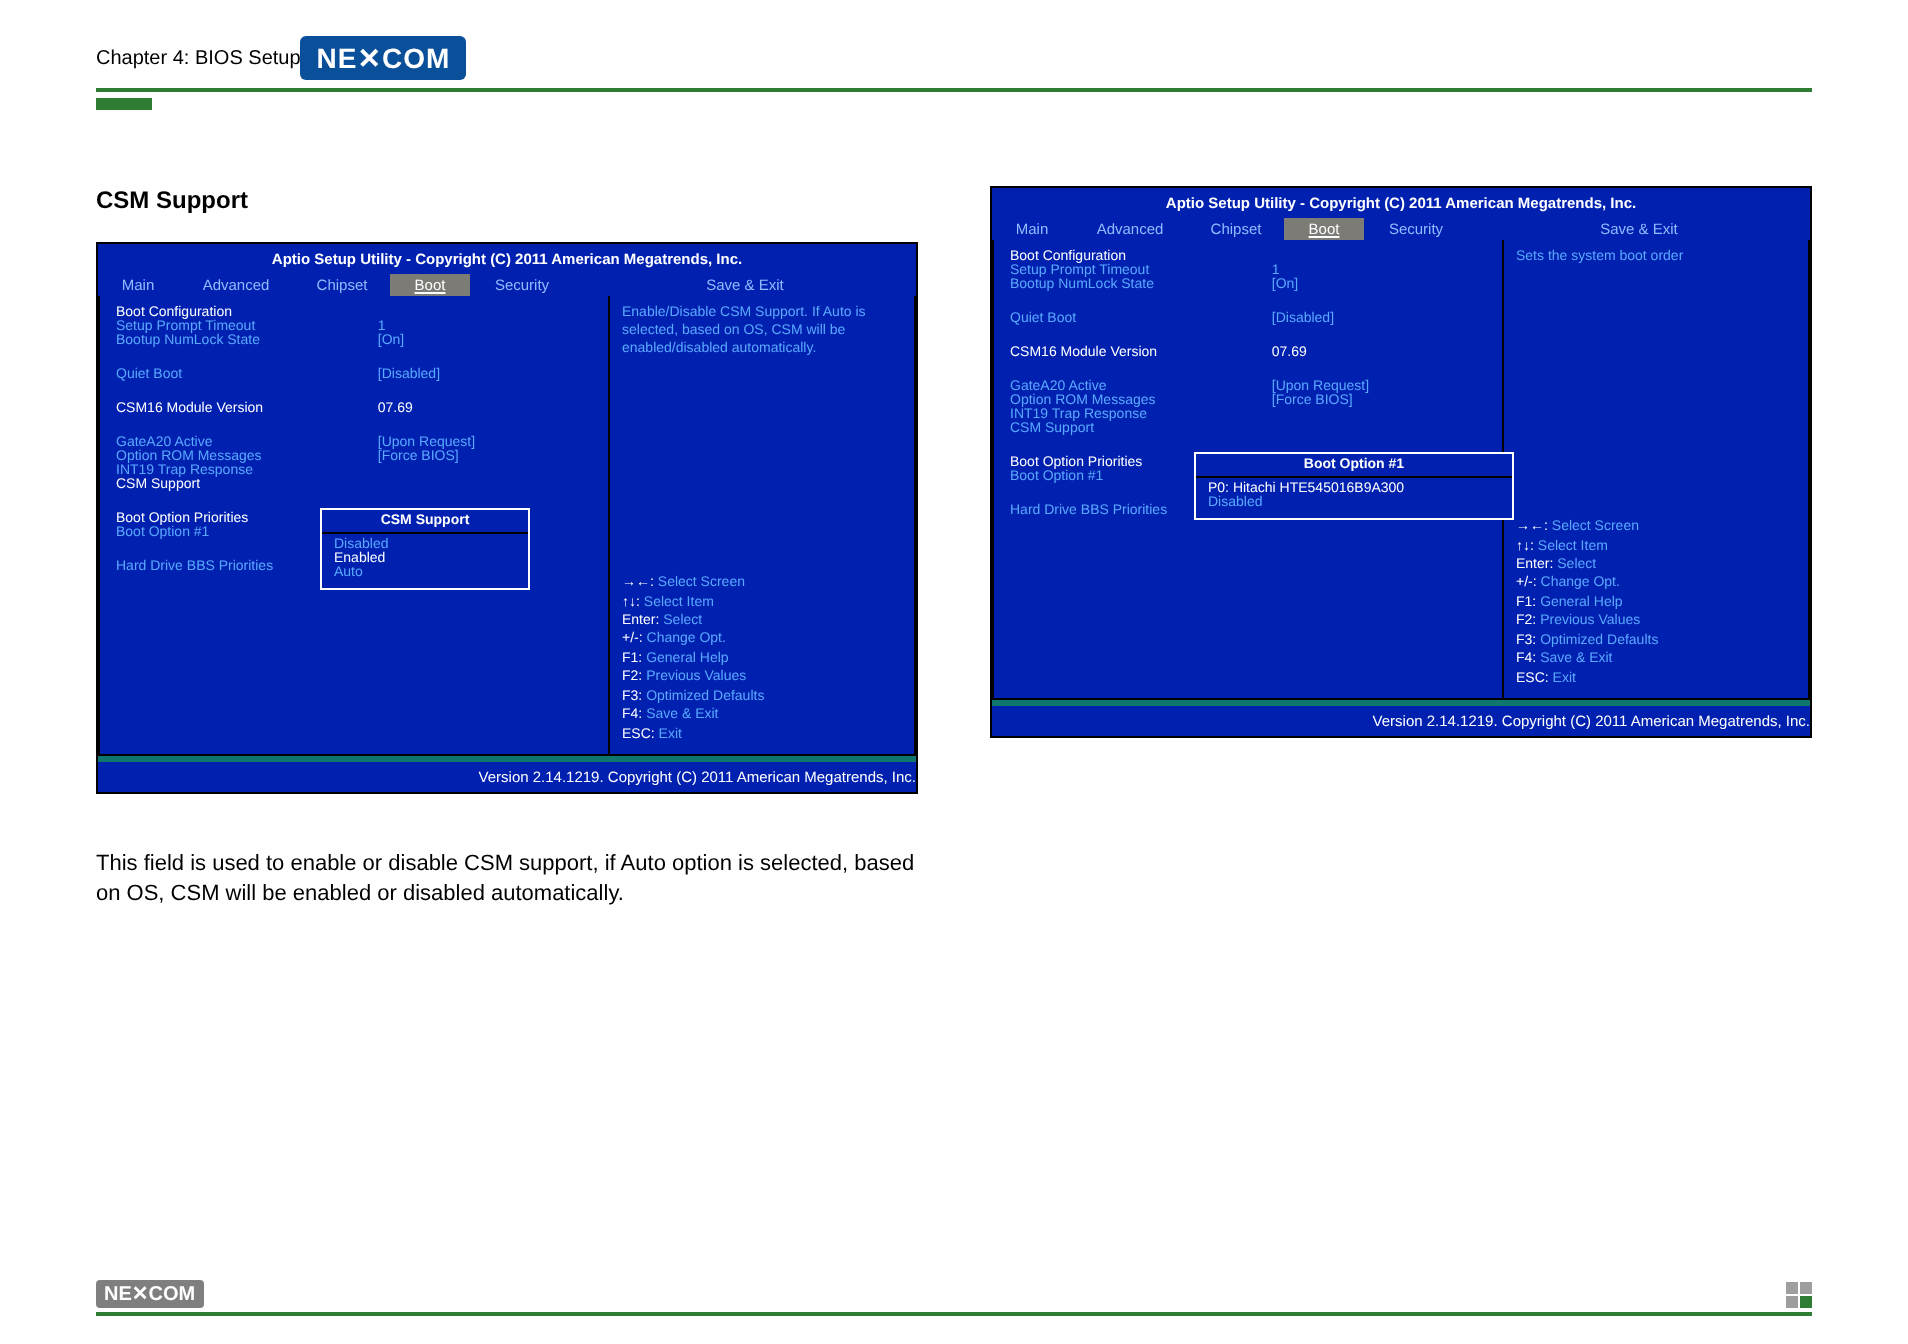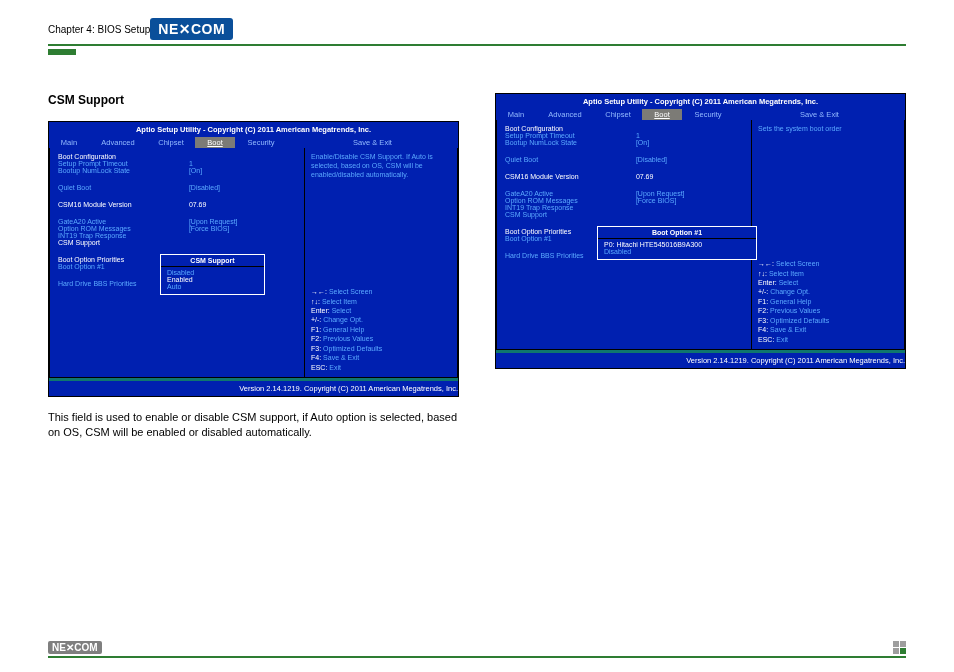--- a/index.html
+++ b/index.html
@@ -26,21 +26,21 @@
   .bios .white { color: #fff !important; }
   .bios .footer { background: #0020b0; text-align: right; color: #fff; font-size: 7.5px; padding: 3px 0; border-top:3px solid #0f766e;}
   .popup { position: absolute; border: 1px solid #fff; background: #0020b0; font-size: 7px; }
   .popup .ptitle { text-align: center; color: #fff; background:#0020b0; padding:2px 0; font-weight:bold; border-bottom:1px solid #000;}
   .popup .pbody { padding: 2px 6px 4px 6px; }
   .popup .pbody div { color: #5aa9ff; }
   .popup .pbody .sel { color:#fff; }
   .help-top { color: #5aa9ff; font-size:7px; line-height:1.25;}
   .help-keys { color: #5aa9ff; font-size:7px; line-height:1.35;}
   .help-keys .w { color:#fff;}
-  .desc { font-size: 11px; margin-top: 13px; line-height: 1.35; }
+  .desc { font-size: 11px; margin-top: 28px; line-height: 1.35; }
   .bottom { position:absolute; left:48px; right:48px; bottom:14px; }
   .bottom .green-rule { margin-top:0;}
   .bottom .foot-row { display:flex; justify-content:space-between; align-items:center; font-size:9px; margin-top:4px;}
   .foot-logo { background:#7f7f7f; color:#fff; font-weight:bold; font-size:10px; padding:1px 4px; border-radius:2px; display:inline-flex; align-items:center;}
   .page-num { font-weight:bold; font-size:11px;}
   .sq-set { display:grid; grid-template-columns:6px 6px; grid-template-rows:6px 6px; gap:1px;}
   .sq-set span{ background:#9e9e9e;}
   .sq-set .g{ background:#2e7d32;}
   .spacer { height:10px;}
 </style>

